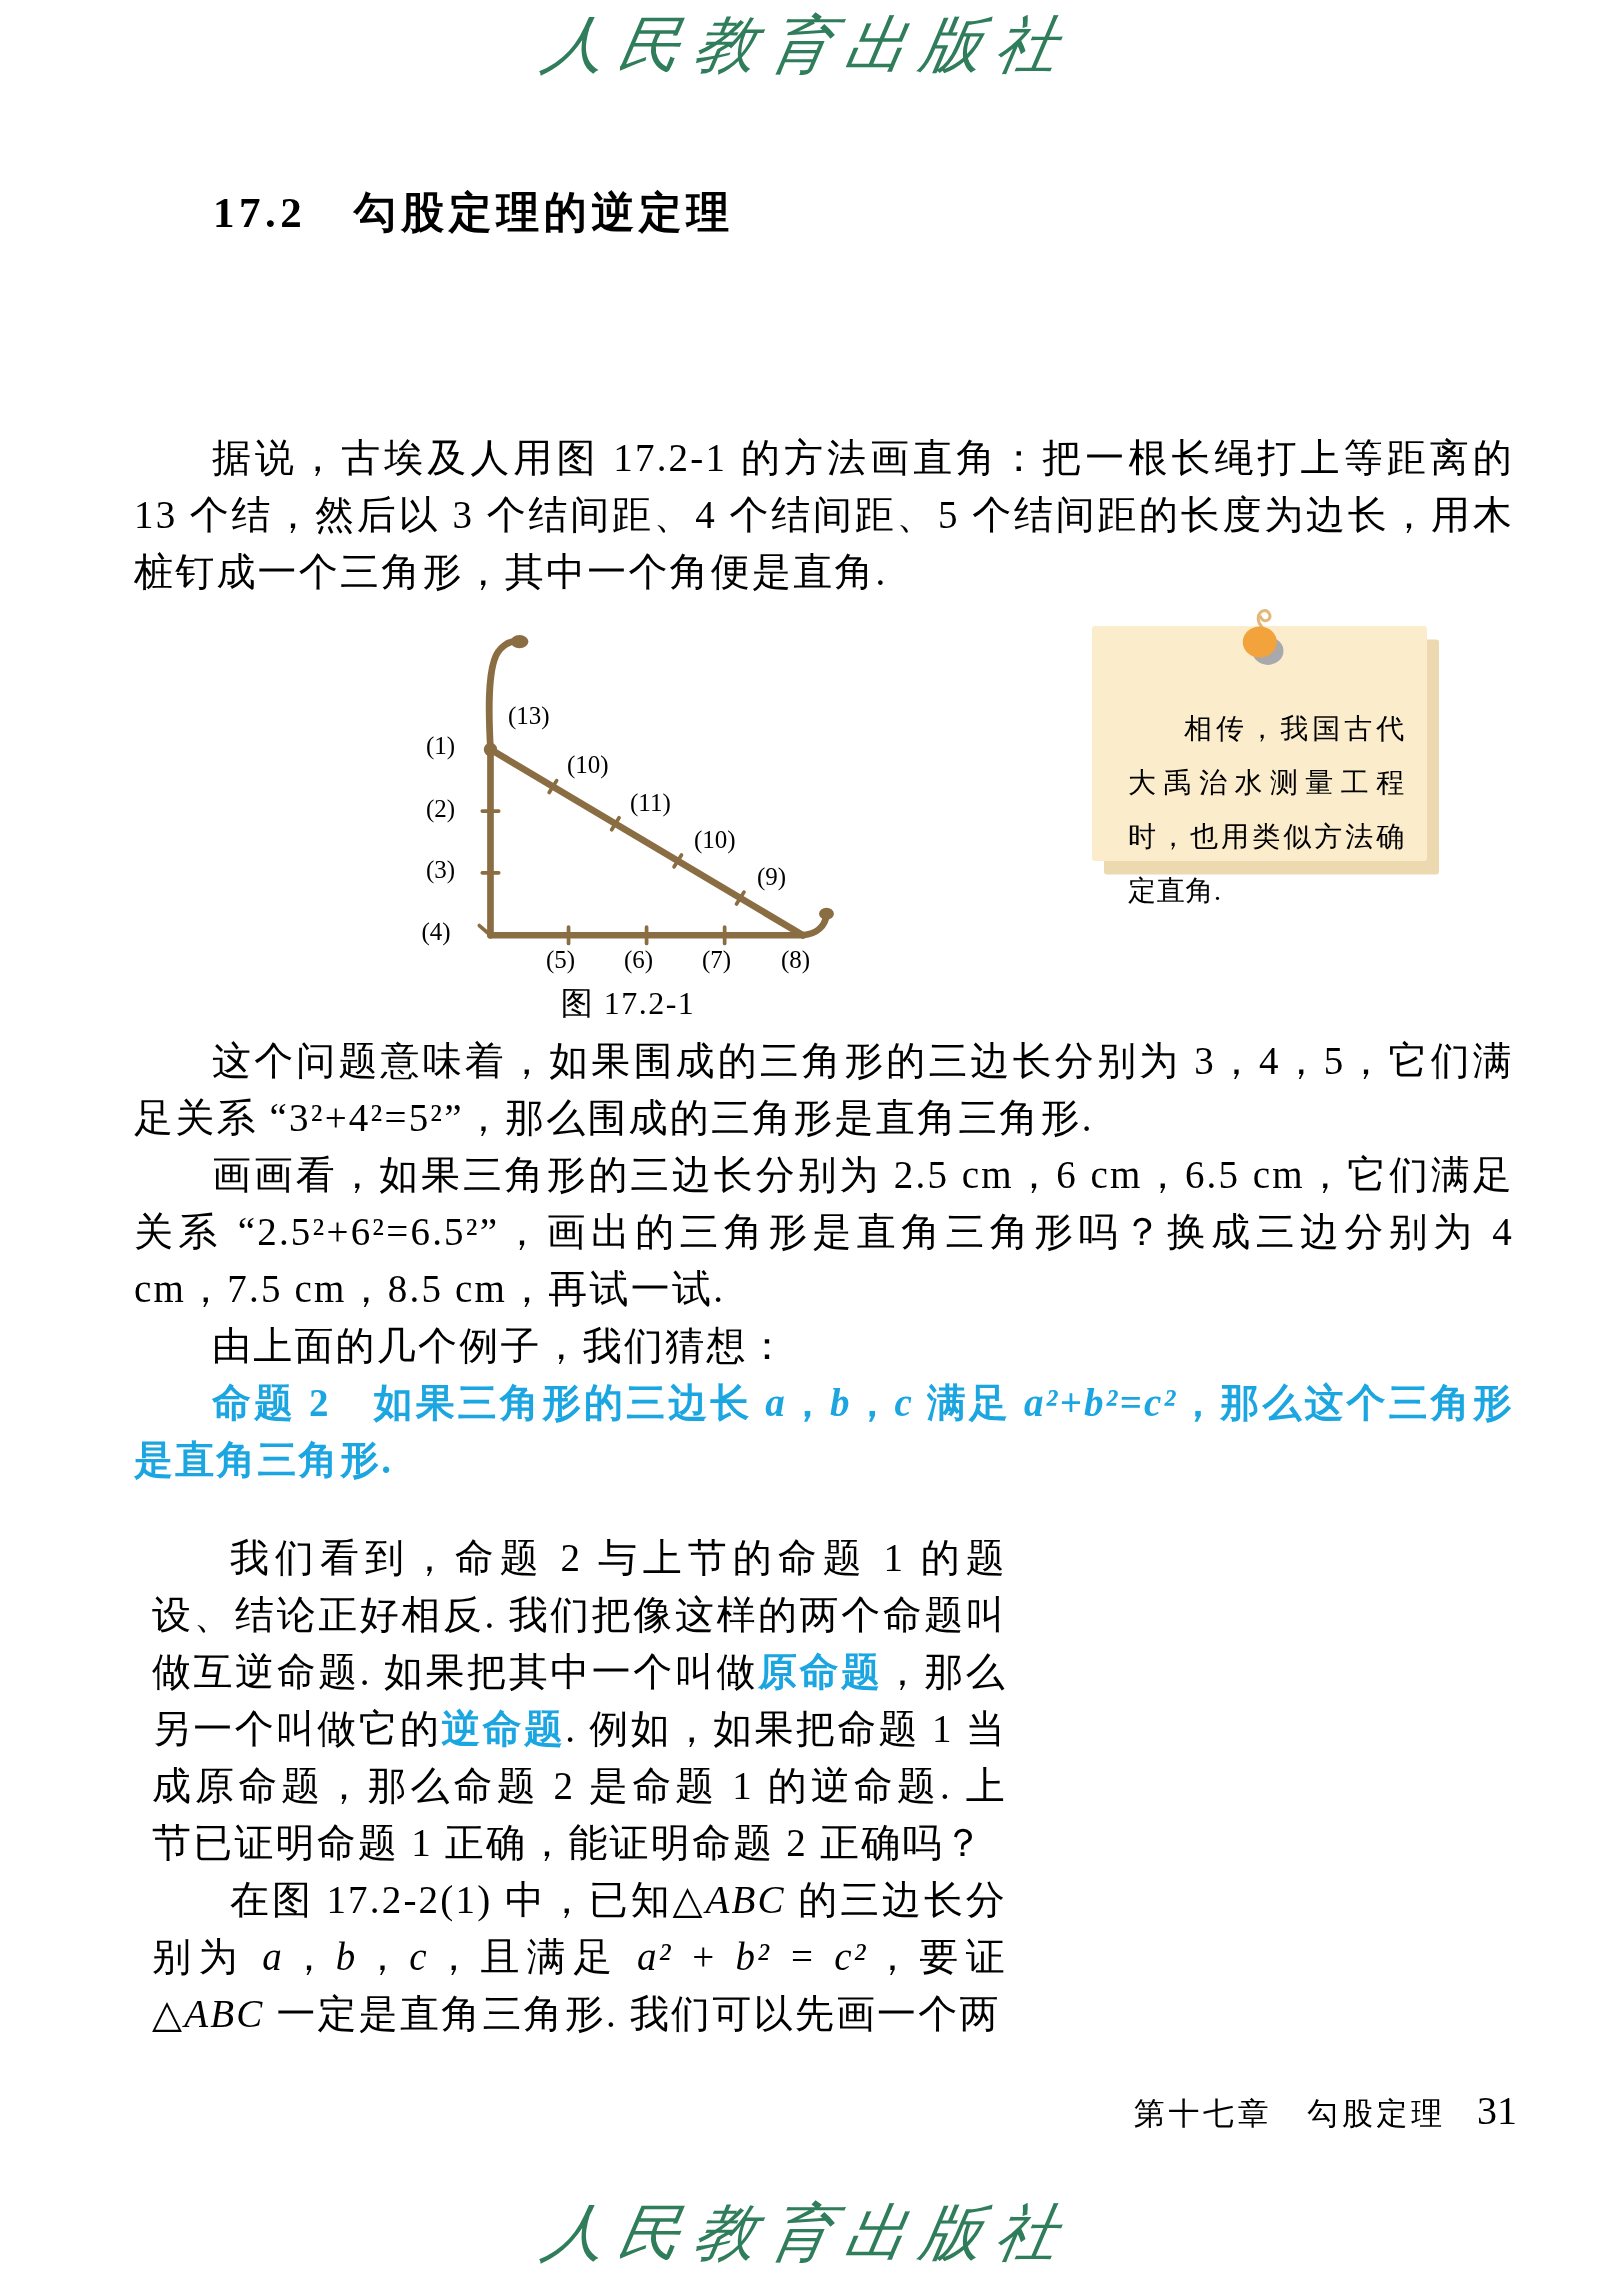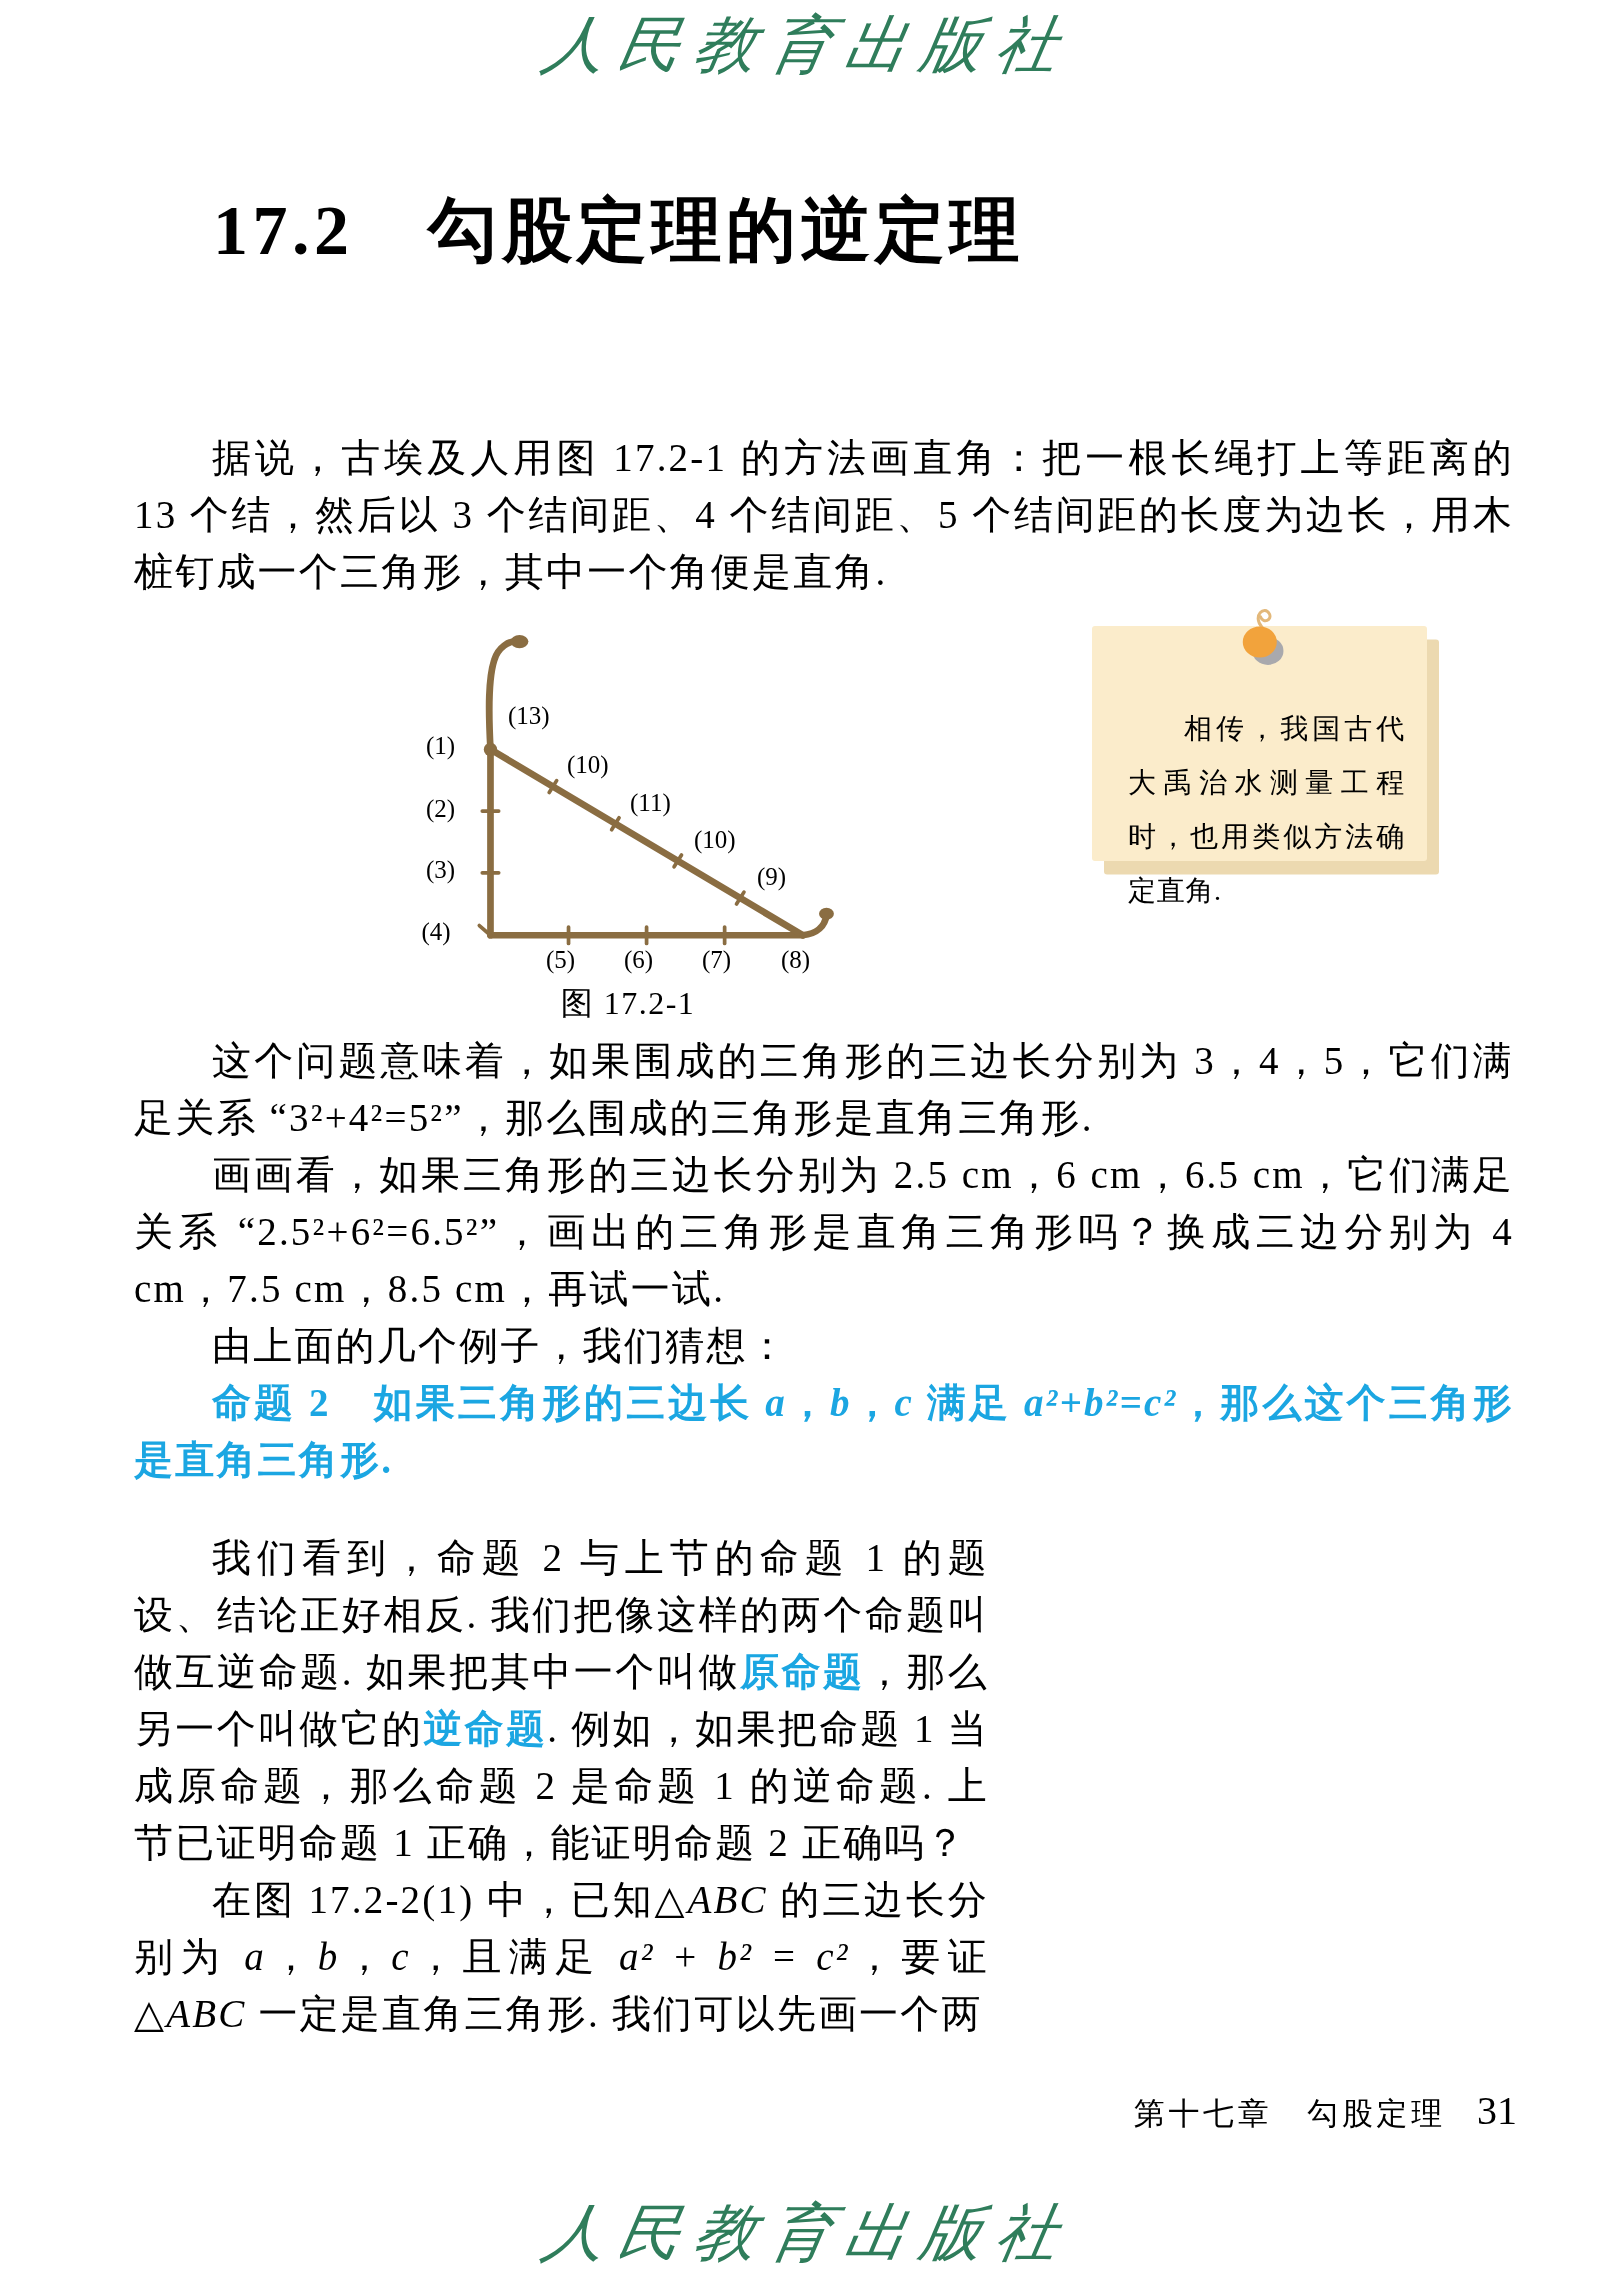--- a/index.html
+++ b/index.html
@@ -23,27 +23,27 @@
   .logo{
     position:absolute;width:100%;text-align:center;color:var(--logo_green);
     font-family:"DejaVu Serif","Liberation Serif",serif;
     font-style:italic;font-size:62px;letter-spacing:13.4px;
     transform:skewX(-10deg);white-space:pre;
   }
   .logo-top{top:3px;}
   .logo-bottom{top:2191px;}
   .title{
     position:absolute;left:213px;top:184px;margin:0;
-    font-size:70px;font-weight:bold;letter-spacing:4.5px;white-space:pre;
+    font-size:43px;font-weight:bold;letter-spacing:4.5px;white-space:pre;
   }
   .textblock{position:absolute;left:134px;width:1380px;}
   .intro{top:429px;}
   .midblock{top:1032px;}
   .twocol{top:1529px;}
-  .leftcol{width:855px;}
+  .leftcol{width:855px;margin-left:18px;}
   .para{
     font-size:39px;line-height:57px;text-align:justify;
     text-indent:2em;letter-spacing:2.2px;
   }
   .s-n{}
   .s-b{color:var(--accent_blue);font-weight:bold;}
   .s-m{font-style:italic;}
   .s-mb{color:var(--accent_blue);font-weight:bold;font-style:italic;}
   
   .figure{position:absolute;left:405px;top:619px;width:446px;height:398px;}

